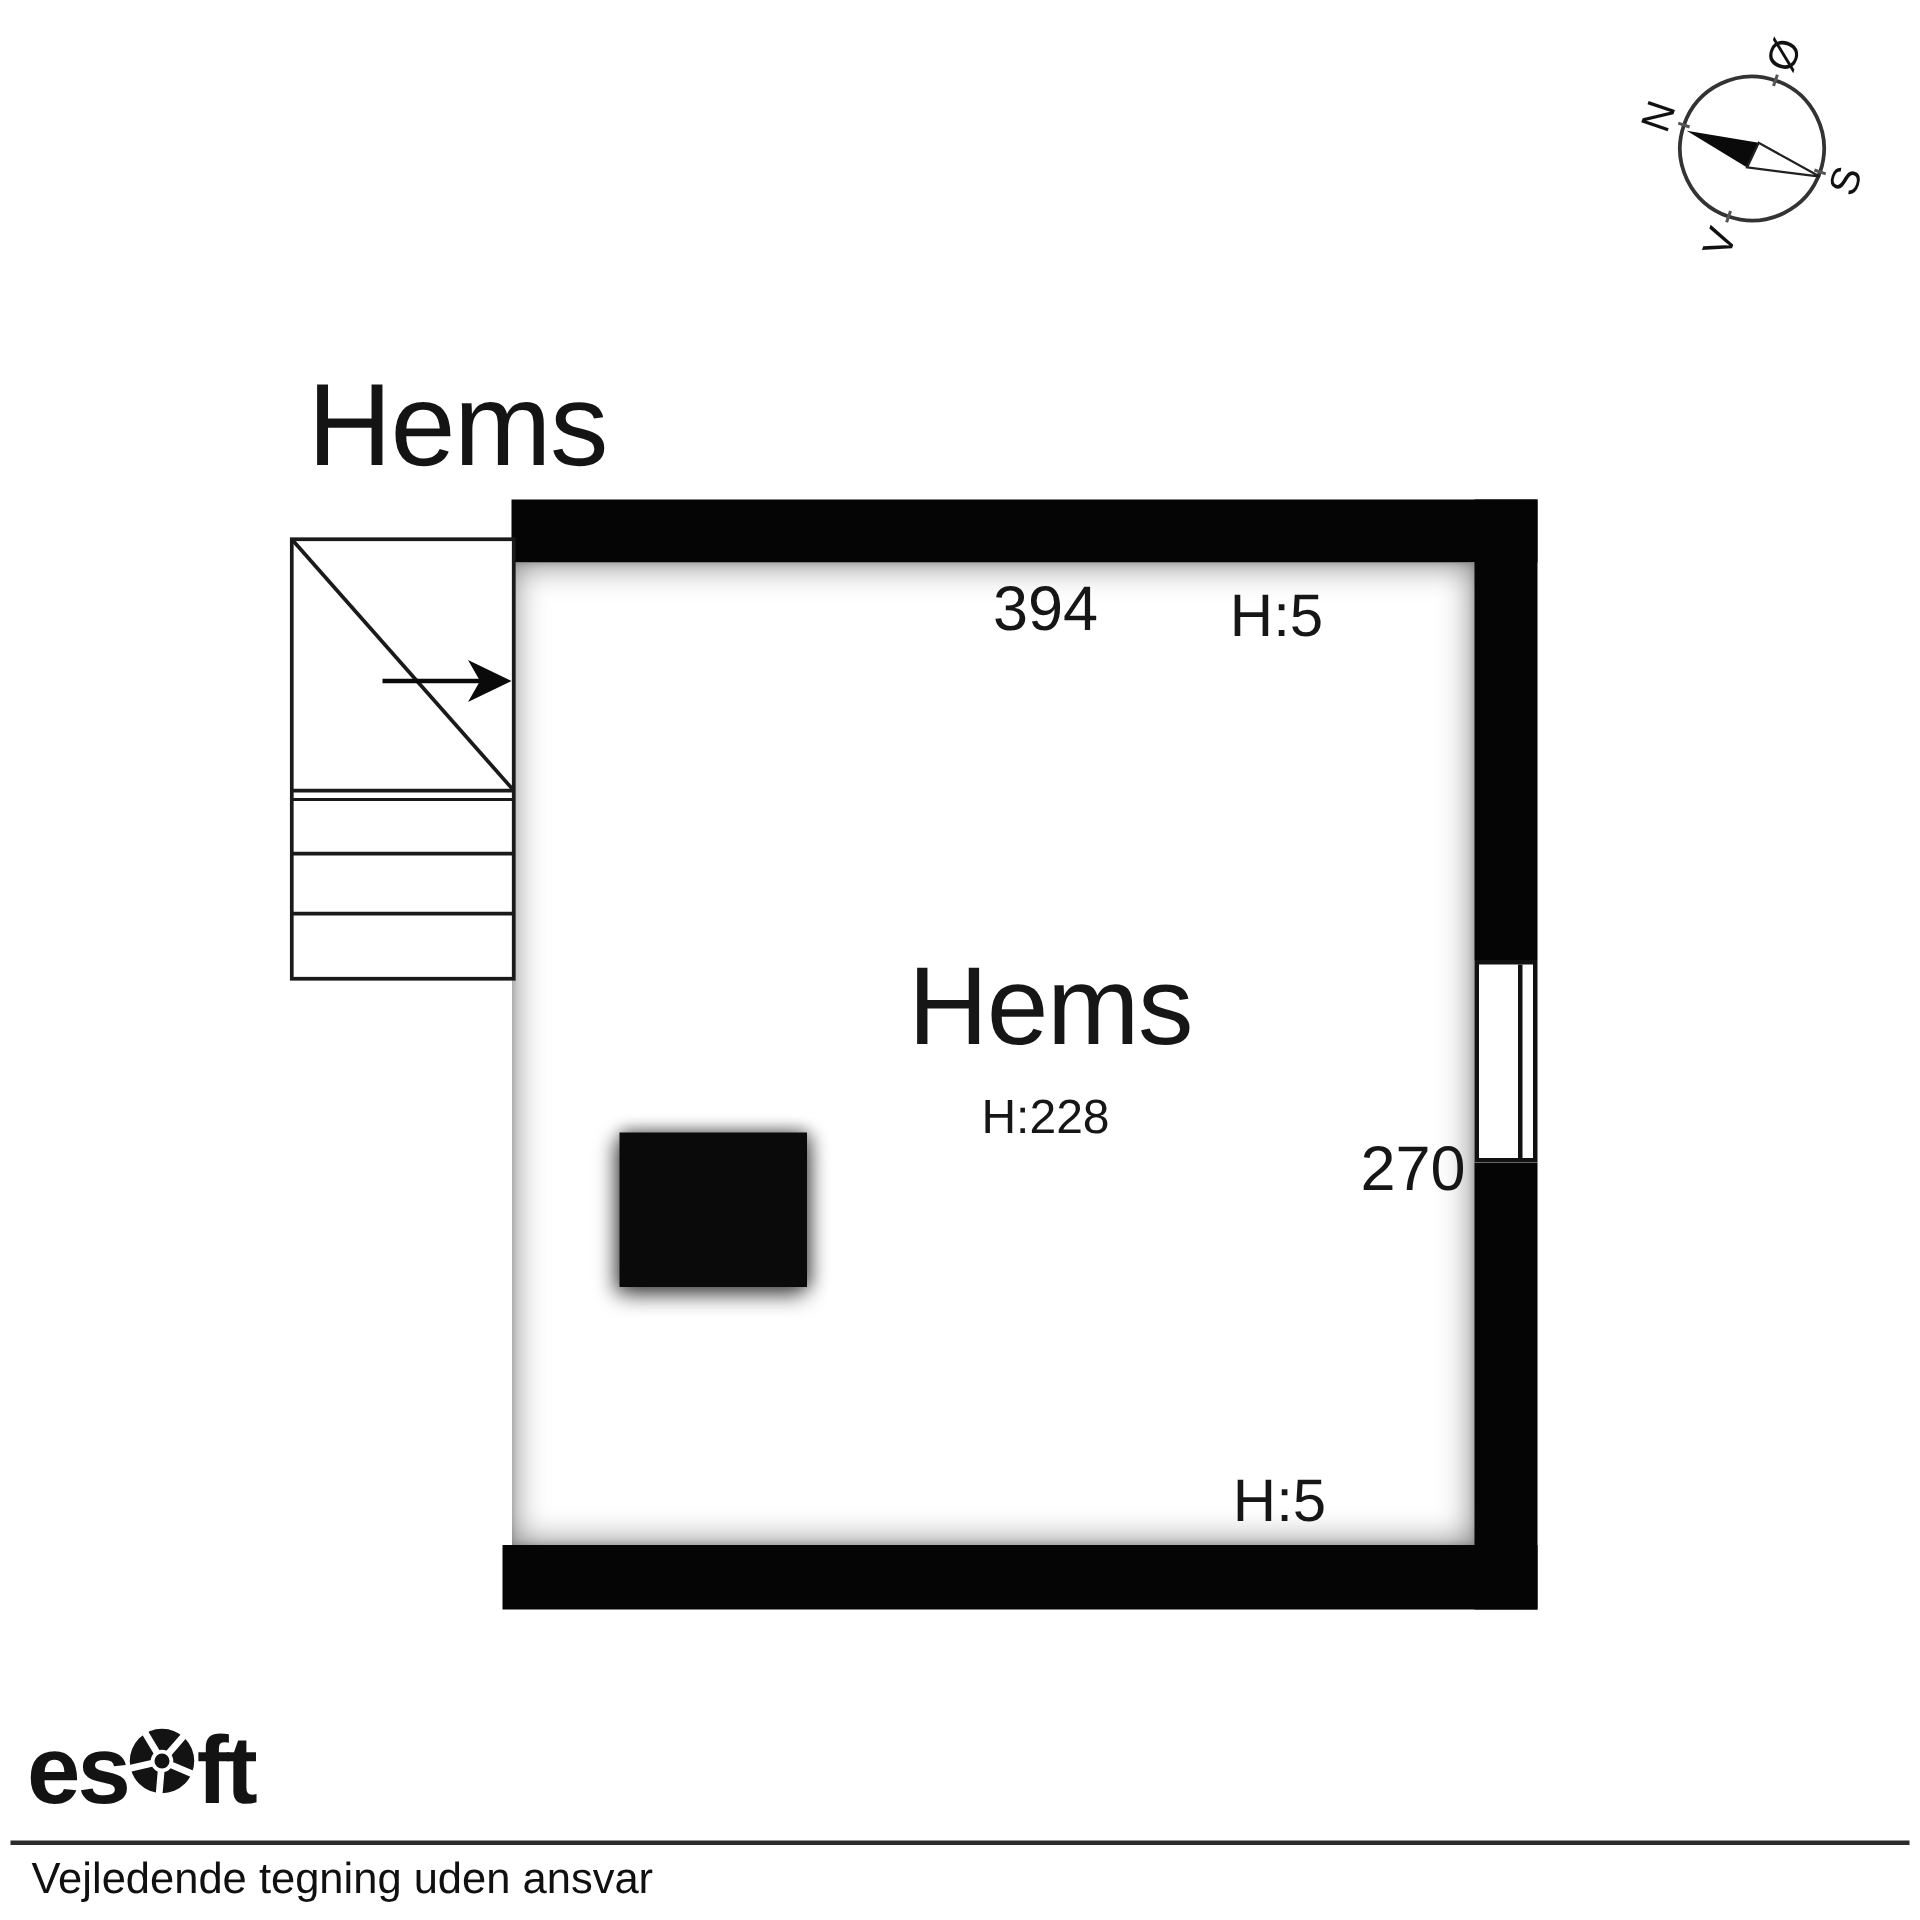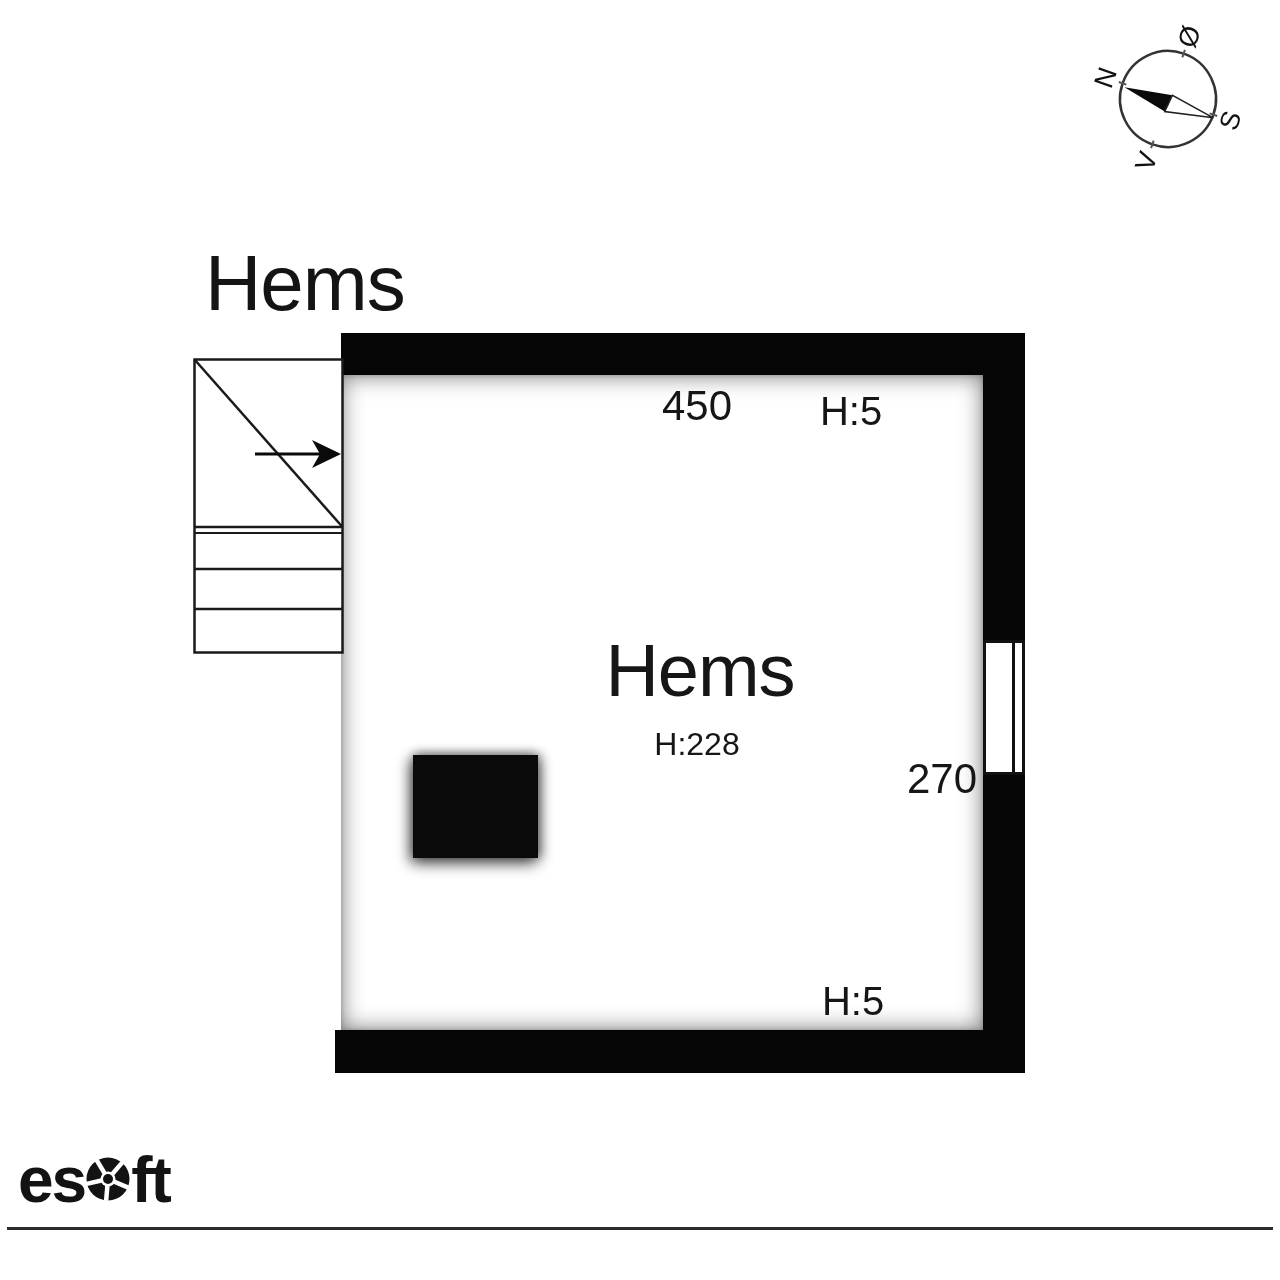--- a/index.html
+++ b/index.html
@@ -39,21 +39,21 @@
   #ceil-top{left:851px;top:389px;font-size:40px;}
   #room-name{left:700px;top:628px;font-size:74px;letter-spacing:-1px;}
   #room-height{left:697px;top:726px;font-size:32px;}
   #dim-right{left:942px;top:755px;font-size:42px;}
   #ceil-bottom{left:853px;top:979px;font-size:40px;}
   
   #stairs{left:193px;top:358px;}
   
   #compass{left:1086px;top:17px;}
   
-  #esoft-logo{left:18px;top:1150px;display:flex;align-items:center;}
+  #esoft-logo{left:18px;top:1150px;display:flex;align-items:flex-start;}
   .logo-txt{font-size:64px;font-weight:700;letter-spacing:-2px;color:#131313;line-height:0.95;}
   #logo-gear{margin:0 -1px 3px -1px;}
   #footer-line{left:7px;top:1227px;width:1266px;height:3px;background:#2b2b2b;}
   #disclaimer{left:21px;top:1237px;font-size:29px;color:#101010;}
 </style>
 </head>
 <body>
 
 <div id="canvas">
 
@@ -92,21 +92,21 @@
     <line x1="1.5" y1="169" x2="149.5" y2="169" stroke="#1a1a1a" stroke-width="2.5"></line>
     <line x1="1.5" y1="175" x2="149.5" y2="175" stroke="#1a1a1a" stroke-width="2"></line>
     <line x1="1.5" y1="211" x2="149.5" y2="211" stroke="#1a1a1a" stroke-width="2.5"></line>
     <line x1="1.5" y1="251" x2="149.5" y2="251" stroke="#1a1a1a" stroke-width="2.5"></line>
     <line x1="62" y1="96" x2="128" y2="96" stroke="#0a0a0a" stroke-width="3"></line>
     <polygon points="148,96 119,82 127,96 119,110" fill="#0a0a0a"></polygon>
   </svg>
 
   <div id="chimney" class="abs"></div>
 
-  <div id="dim-top" class="plan-label ctr">450</div>
+  <div id="dim-top" class="plan-label ctr">394</div>
   <div id="ceil-top" class="plan-label ctr">H:5</div>
   <div id="room-name" class="plan-label ctr">Hems</div>
   <div id="room-height" class="plan-label ctr">H:228</div>
   <div id="dim-right" class="plan-label ctr">270</div>
   <div id="ceil-bottom" class="plan-label ctr">H:5</div>
 
   <div id="esoft-logo" class="abs">
     <span class="logo-txt">es</span>
     <svg id="logo-gear" width="48" height="48" viewBox="0 0 48 48">
       <circle cx="24" cy="24" r="21.5" fill="#131313"></circle>
@@ -116,14 +116,15 @@
         <line x1="24" y1="24" x2="12.7" y2="5.1"></line>
         <line x1="24" y1="24" x2="38.4" y2="7.4"></line>
         <line x1="24" y1="24" x2="44.2" y2="32.6"></line>
       </g>
       <circle cx="24" cy="24" r="7.5" fill="#ffffff"></circle>
       <circle cx="24" cy="24" r="5" fill="#131313"></circle>
     </svg>
     <span class="logo-txt">ft</span>
   </div>
   <div id="footer-line" class="abs"></div>
+  <div id="disclaimer" class="abs">Vejledende tegning uden ansvar</div>
 
 </div>
 
 </body></html>

